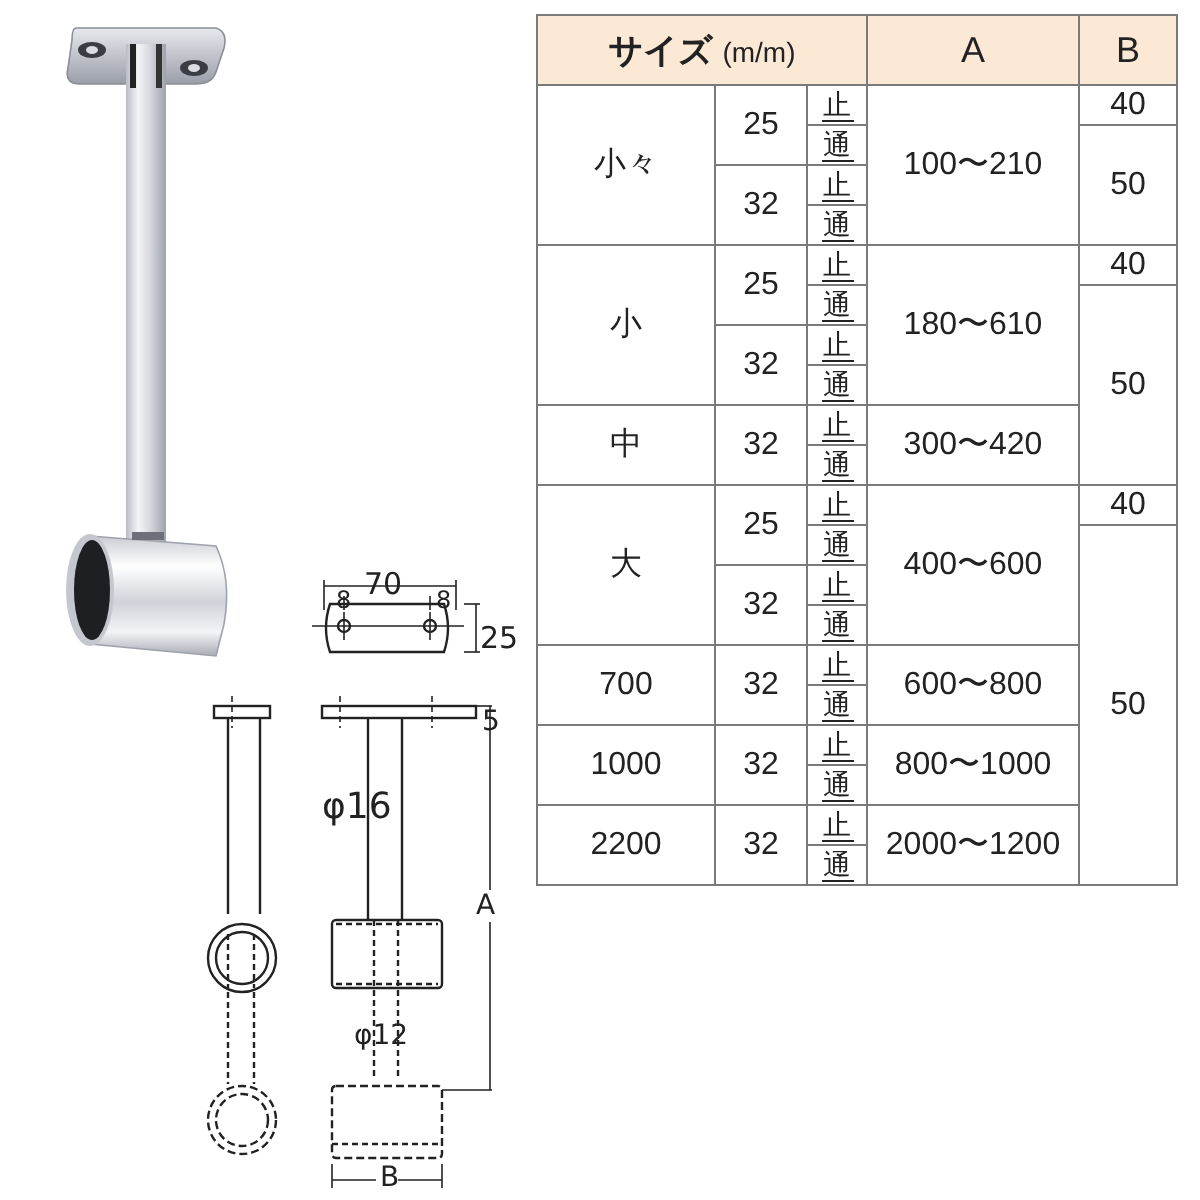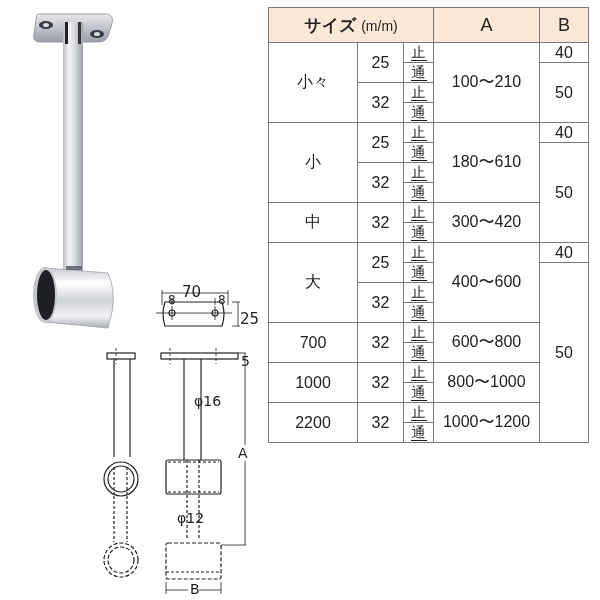--- a/index.html
+++ b/index.html
@@ -111,21 +111,21 @@
     <line x1="166" y1="582" x2="166" y2="594" stroke-width="0.8"></line>
     <line x1="221" y1="582" x2="221" y2="594" stroke-width="0.8"></line>
     <line x1="166" y1="590" x2="188" y2="590" stroke-width="0.8"></line>
     <line x1="199" y1="590" x2="221" y2="590" stroke-width="0.8"></line>
   </svg>
   <span style="position:absolute;left:92px;top:3px;font-size:15px;">70</span>
   <span style="position:absolute;left:78px;top:13px;font-size:12px;">8</span>
   <span style="position:absolute;left:128px;top:13px;font-size:12px;">8</span>
   <span style="position:absolute;left:150px;top:30px;font-size:15px;">25</span>
   <span style="position:absolute;left:151px;top:73px;font-size:14px;">5</span>
-  <span style="position:absolute;left:104px;top:113px;font-size:14px;">φ16</span>
+  <span style="position:absolute;left:71px;top:113px;font-size:18px;">φ16</span>
   <span style="position:absolute;left:87px;top:230px;font-size:14px;">φ12</span>
   <span style="position:absolute;left:148px;top:165px;font-size:14px;background:#fff;">A</span>
   <span style="position:absolute;left:100px;top:301px;font-size:14px;">B</span>
 </div>
 
 <table class="spec">
   <colgroup>
       <col class="c1">
       <col class="c2">
       <col class="c3">
@@ -228,19 +228,19 @@
       <td rowspan="2">800〜1000</td>
     </tr>
     <tr>
         <td class="sub"><span>通</span></td>
       </tr>
 
     <tr>
       <td rowspan="2">2200</td>
       <td rowspan="2">32</td>
       <td class="sub"><span>止</span></td>
-      <td rowspan="2">1000〜1200</td>
+      <td rowspan="2">2000〜1200</td>
     </tr>
     <tr>
         <td class="sub"><span>通</span></td>
       </tr>
   </tbody>
 </table>
 
 </body></html>

